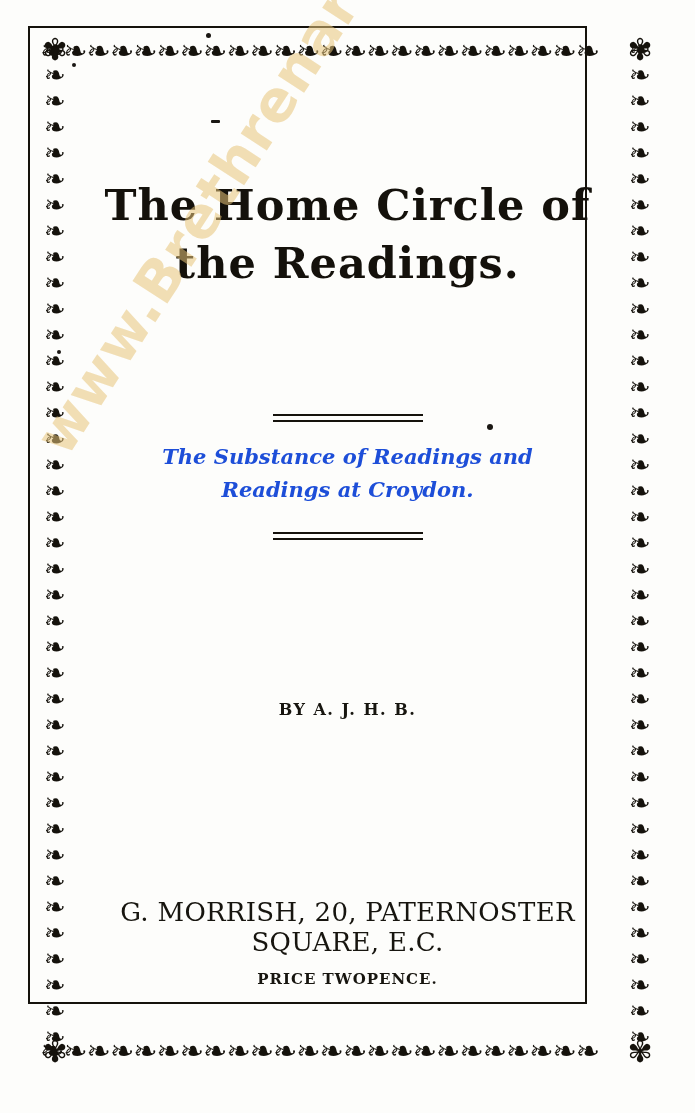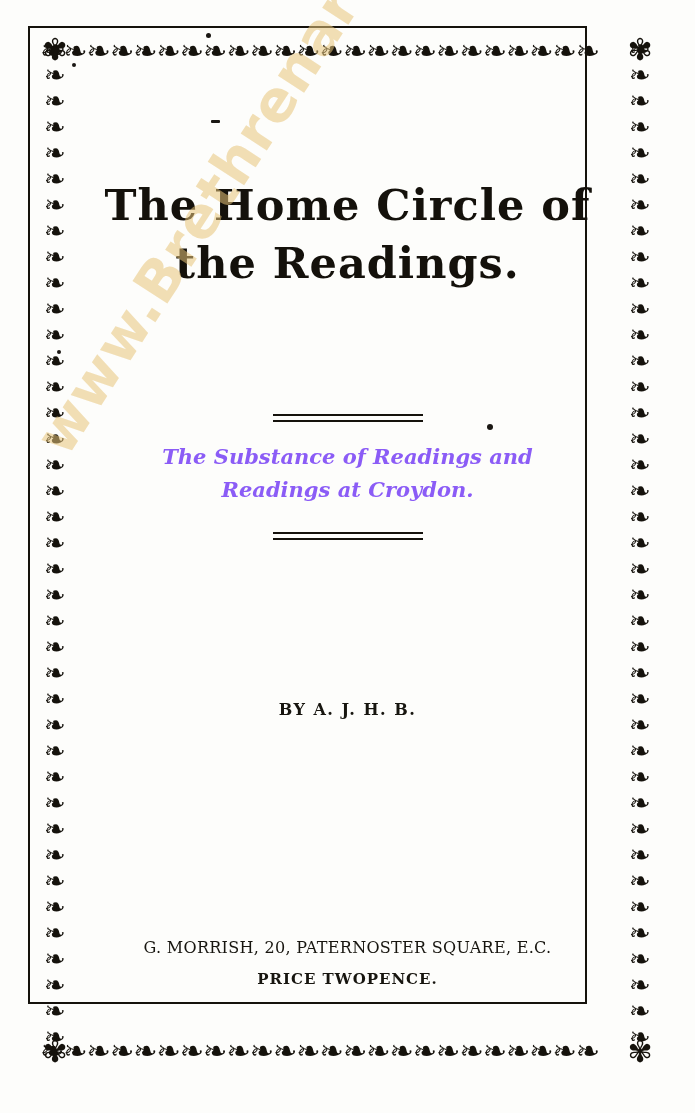--- a/index.html
+++ b/index.html
@@ -120,21 +120,21 @@
   .rule-top { margin-top: 122px; }
   .rule-bottom { margin-top: 26px; }
 
   .subtitle {
     margin-top: 18px;
     font-family: "DejaVu Serif", serif;
     font-style: italic;
     font-weight: bold;
     font-size: 21px;
     line-height: 33px;
-    color: #8b5cf6;
+    color: #1d4ed8;
   }
 
   .byline {
     margin-top: 160px;
     font-family: "DejaVu Serif", serif;
     font-size: 16px;
     letter-spacing: 1.5px;
     font-weight: bold;
   }
 
@@ -146,21 +146,21 @@
   }
   .imprint-city {
     font-family: "DejaVu Serif", serif;
     font-size: 23px;
     letter-spacing: 0.5px;
     font-weight: normal;
   }
   .imprint-pub {
     margin-top: 9px;
     font-family: "DejaVu Serif", serif;
-    font-size: 16px;
+    font-size: 26px;
     letter-spacing: 0.3px;
   }
   .imprint-price {
     margin-top: 13px;
     font-family: "DejaVu Serif", serif;
     font-size: 15px;
     letter-spacing: 1px;
     font-weight: bold;
   }
 

